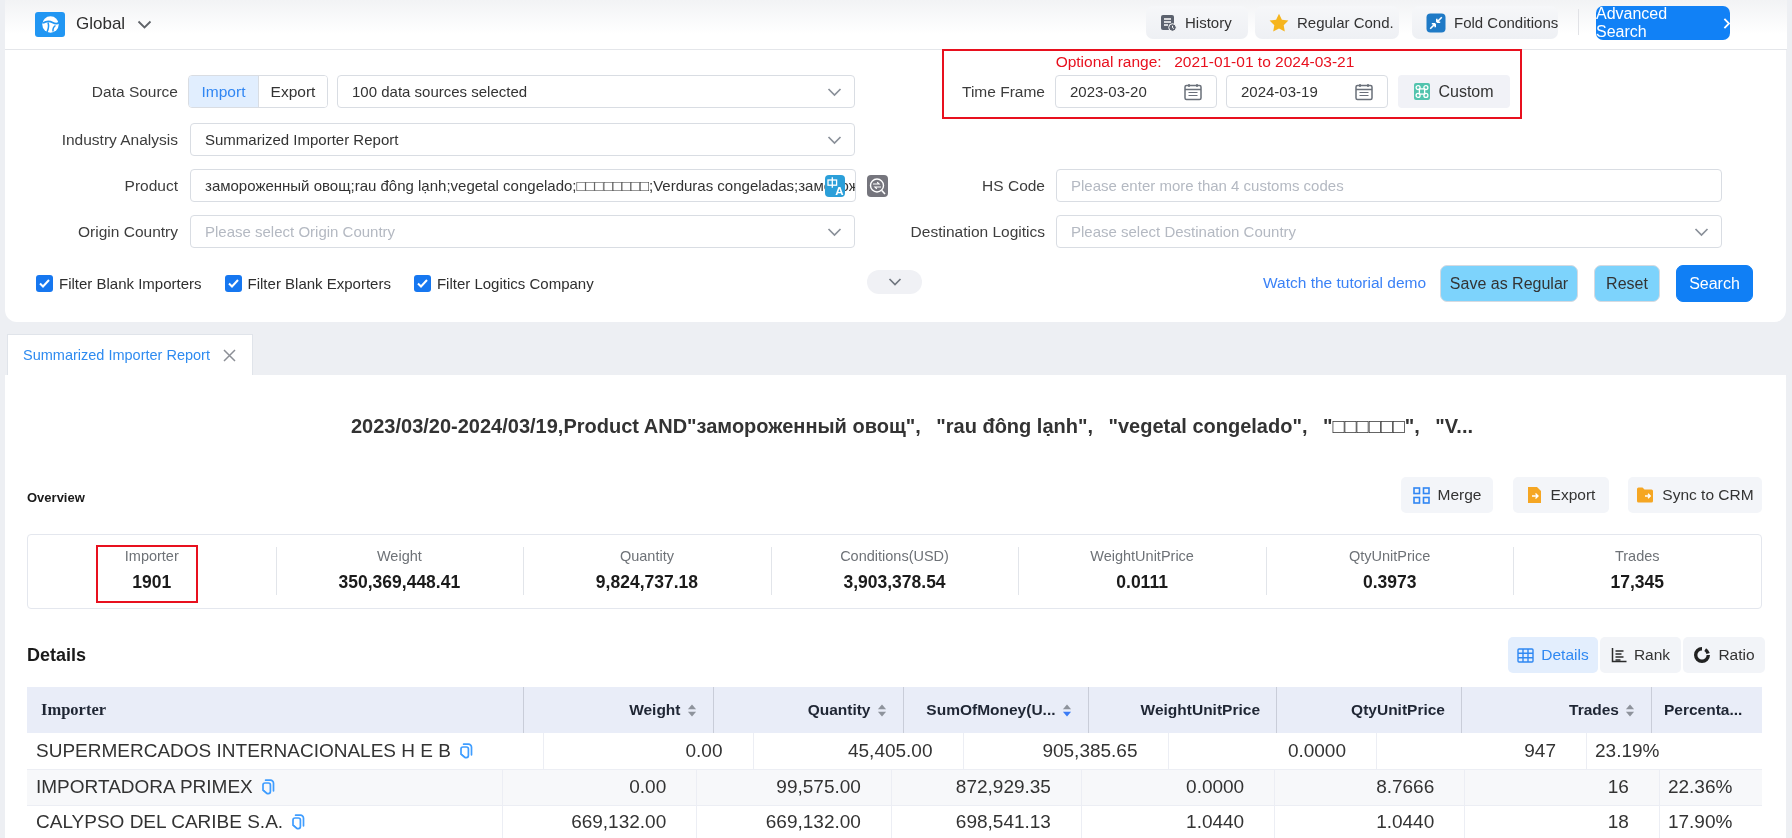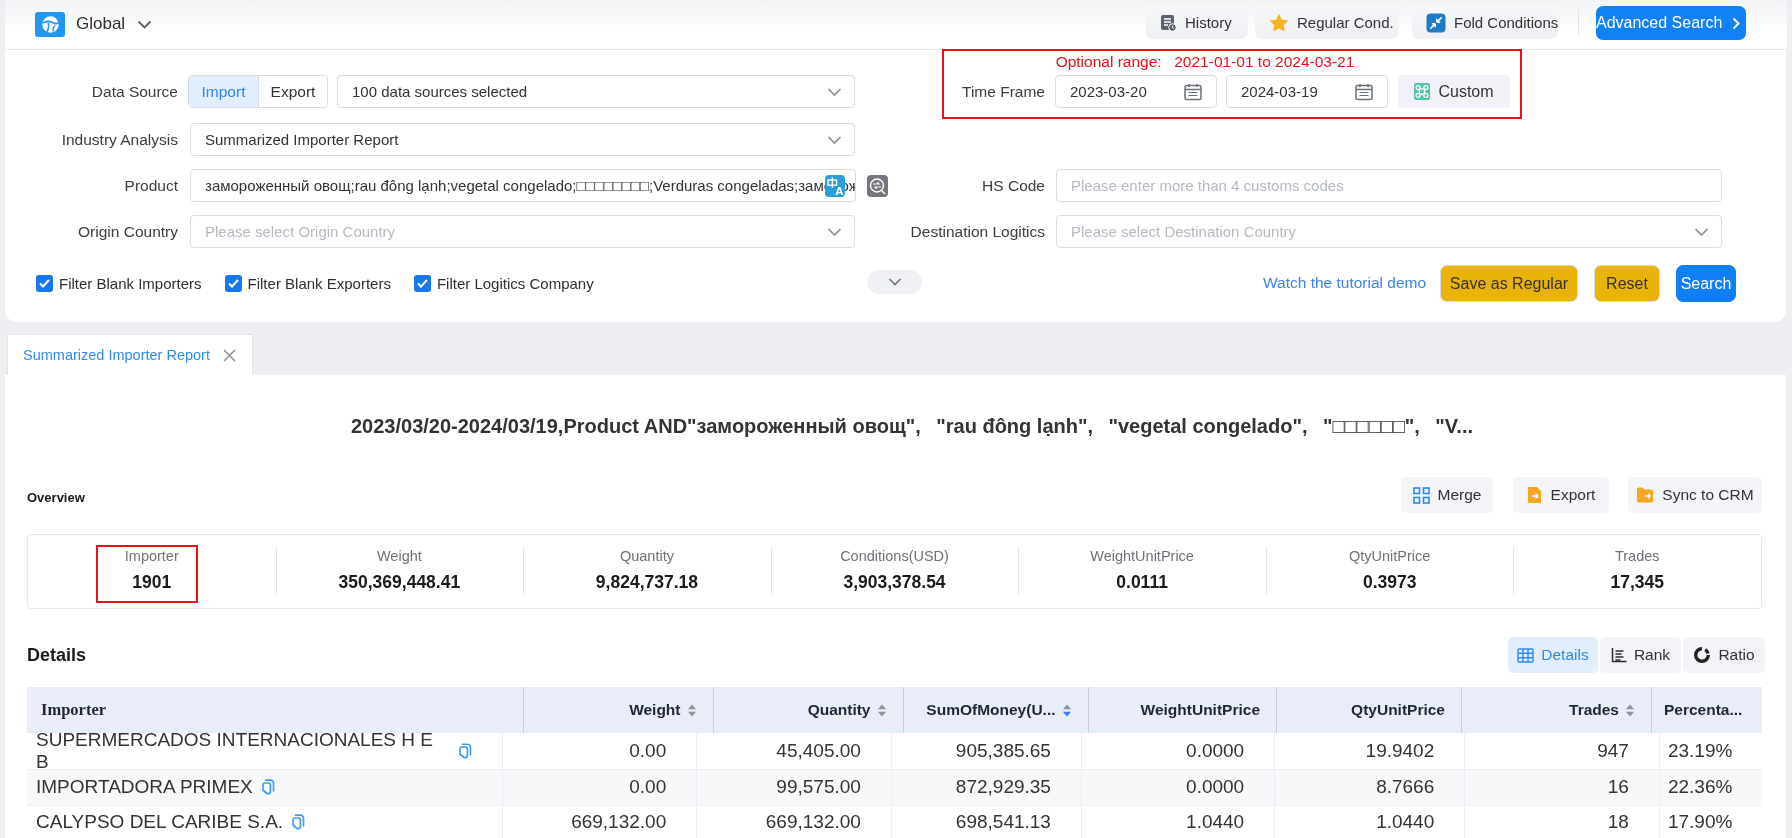--- a/index.html
+++ b/index.html
@@ -6,41 +6,41 @@
 html,body { width:1792px; height:838px; overflow:hidden; }
 body { font-family:"Liberation Sans", sans-serif; background:#edeff3; position:relative; }
 .abs { position:absolute; }
 
 
 #navbar { left:0; top:0; width:1792px; height:50px; background:linear-gradient(#f2f3f5, #ffffff 70%); border-bottom:1px solid #e4e6ea; }
 #logo { left:35px; top:12px; width:30px; height:25px; background:#2196f3; border-radius:3px; display:flex; align-items:center; justify-content:center; }
 #globaltxt { left:76px; top:14px; font-size:17px; color:#2f2f2f; }
 .navbtn { top:6px; height:33px; background:linear-gradient(#f6f7f9,#eef0f4); border-radius:7px; display:flex; align-items:center; font-size:15px; color:#333; white-space:nowrap; }
 .navbtn svg { flex:none; }
-#advsearch { left:1596px; top:6px; width:150px; height:34px; background:#1181f6; border-radius:7px; color:#fff; font-size:16px; display:flex; align-items:center; justify-content:flex-start; }
+#advsearch { left:1596px; top:6px; width:134px; height:34px; background:#1181f6; border-radius:7px; color:#fff; font-size:16px; display:flex; align-items:center; justify-content:center; }
 
 
 #formcard { left:5px; top:50px; width:1781px; height:272px; background:#fff; border-radius:0 0 12px 12px; }
 
 .lbl { font-size:15.5px; color:#3d3d3d; height:33px; line-height:33px; text-align:right; }
 .inp { height:33px; border:1px solid #d9dde3; border-radius:4px; background:#fff; font-size:15px; color:#333; display:flex; align-items:center; padding:0 14px; }
 .ph { color:#b4b9c2; }
 .chev { position:absolute; right:12px; top:50%; margin-top:-4px; }
 
 
 #toggle { left:188px; top:75px; width:140px; height:33px; border:1px solid #d9dde3; border-radius:4px; overflow:hidden; display:flex; }
 #toggle .seg { width:70px; height:31px; display:flex; align-items:center; justify-content:center; font-size:15.5px; }
 #seg1 { background:#e1eefe; color:#3086f3; }
 #seg2 { background:#fff; color:#333; border-left:1px solid #d9dde3; }
 
 
 .cb { width:17px; height:17px; background:#1677f0; border-radius:3px; display:inline-flex; align-items:center; justify-content:center; vertical-align:-3px; }
 .cbl { font-size:15px; color:#2f2f2f; margin-left:6px; }
 
-.btn { height:37px; border:1px solid #d6dae1; border-radius:7px; background:#eab308; font-size:16px; color:#333; display:flex; align-items:center; justify-content:center; }
+.btn { height:37px; border:1px solid #d6dae1; border-radius:7px; background:#7dd3fc; font-size:16px; color:#333; display:flex; align-items:center; justify-content:center; }
 
 
 #redrect { left:942px; top:49px; width:580px; height:70px; border:2px solid #e8101e; }
 #redtxt { left:1005px; top:53px; width:400px; text-align:center; color:#e8101e; font-size:15.5px; }
 
 
 #tab { left:7px; top:334px; width:246px; height:41px; background:#fff; border:1px solid #e0e4ea; border-bottom:none; display:flex; align-items:center; }
 
 
 #content { left:5px; top:375px; width:1781px; height:463px; background:#fff; }
@@ -225,21 +225,21 @@
     <span class="cbl">Filter Logitics Company</span>
 </div>
 <div class="abs" style="left:867px;top:270px;width:55px;height:24px;background:#f0f1f5;border-radius:12px;display:flex;align-items:center;justify-content:center;">
   <svg width="14" height="9" viewBox="0 0 14 9">
       <path d="M1.5 1 L7 6.5 L12.5 1" fill="none" stroke="#70767f" stroke-width="1.7"></path>
     </svg>
 </div>
 <div class="abs" style="left:1263px;top:274px;font-size:15.5px;color:#3b82f6;">Watch the tutorial demo</div>
 <div class="btn abs" style="left:1440px;top:265px;width:138px;">Save as Regular</div>
 <div class="btn abs" style="left:1594px;top:265px;width:66px;">Reset</div>
-<div class="btn abs" style="left:1676px;top:265px;width:60px;background:#107ff5;border-color:#107ff5;color:#fff;">Search</div>
+<div class="btn abs" style="left:1676px;top:265px;width:77px;background:#107ff5;border-color:#107ff5;color:#fff;">Search</div>
 
 <div id="tab" class="abs">
   <span style="margin-left:15px;font-size:14.5px;color:#2e8bf0;">Summarized Importer Report</span>
   <svg style="margin-left:12px" width="15" height="15" viewBox="0 0 15 15">
       <path d="M2 2 L13 13 M13 2 L2 13" stroke="#8c8f96" stroke-width="1.5"></path>
     </svg>
 </div>
 
 <div id="content" class="abs"></div>
 <div id="title" class="abs">2023/03/20-2024/03/19,Product AND"замороженный овощ"<span class="dn">,</span>"rau đông lạnh"<span class="dn">,</span>"vegetal congelado"<span class="dn">,</span>"□□□□□□"<span class="dn">,</span>"V...</div>
@@ -370,21 +370,20 @@
     <svg style="margin-left:8px" width="14" height="16" viewBox="0 0 14 16">
         <path d="M4.6 1.2 h4.9 a3 3 0 0 1 3 3 v7.6" fill="none" stroke="#3f9dff" stroke-width="1.7" stroke-linecap="round"></path>
         <path d="M2 6 a2 2 0 0 1 2 -2 h3.4 a2 2 0 0 1 2 2 v6.6 a2 2 0 0 1 -2 2 h-1.2 l-4.2 -3.4 z" fill="none" stroke="#3f9dff" stroke-width="1.7"></path>
         <path d="M2 11 l4 3.6" stroke="#3f9dff" stroke-width="1.4"></path>
       </svg>
   </div>
   <div class="td" style="width:190px;">0.00</div>
   <div class="td" style="width:190px;">45,405.00</div>
   <div class="td" style="width:185px;">905,385.65</div>
   <div class="td" style="width:188.5px;">0.0000</div>
-  <div class="td" style="width:185px;">19.9402</div>
   <div class="td" style="width:190px;">947</div>
   <div class="td" style="width:111px;justify-content:flex-start;padding-left:8px;">23.19%</div>
 </div>
 <div class="trow" style="top:769.5px;background:#f7f8fa;">
   <div class="td" style="width:495.5px;justify-content:flex-start;padding-left:9px;">IMPORTADORA PRIMEX
     <svg style="margin-left:8px" width="14" height="16" viewBox="0 0 14 16">
         <path d="M4.6 1.2 h4.9 a3 3 0 0 1 3 3 v7.6" fill="none" stroke="#3f9dff" stroke-width="1.7" stroke-linecap="round"></path>
         <path d="M2 6 a2 2 0 0 1 2 -2 h3.4 a2 2 0 0 1 2 2 v6.6 a2 2 0 0 1 -2 2 h-1.2 l-4.2 -3.4 z" fill="none" stroke="#3f9dff" stroke-width="1.7"></path>
         <path d="M2 11 l4 3.6" stroke="#3f9dff" stroke-width="1.4"></path>
       </svg>

